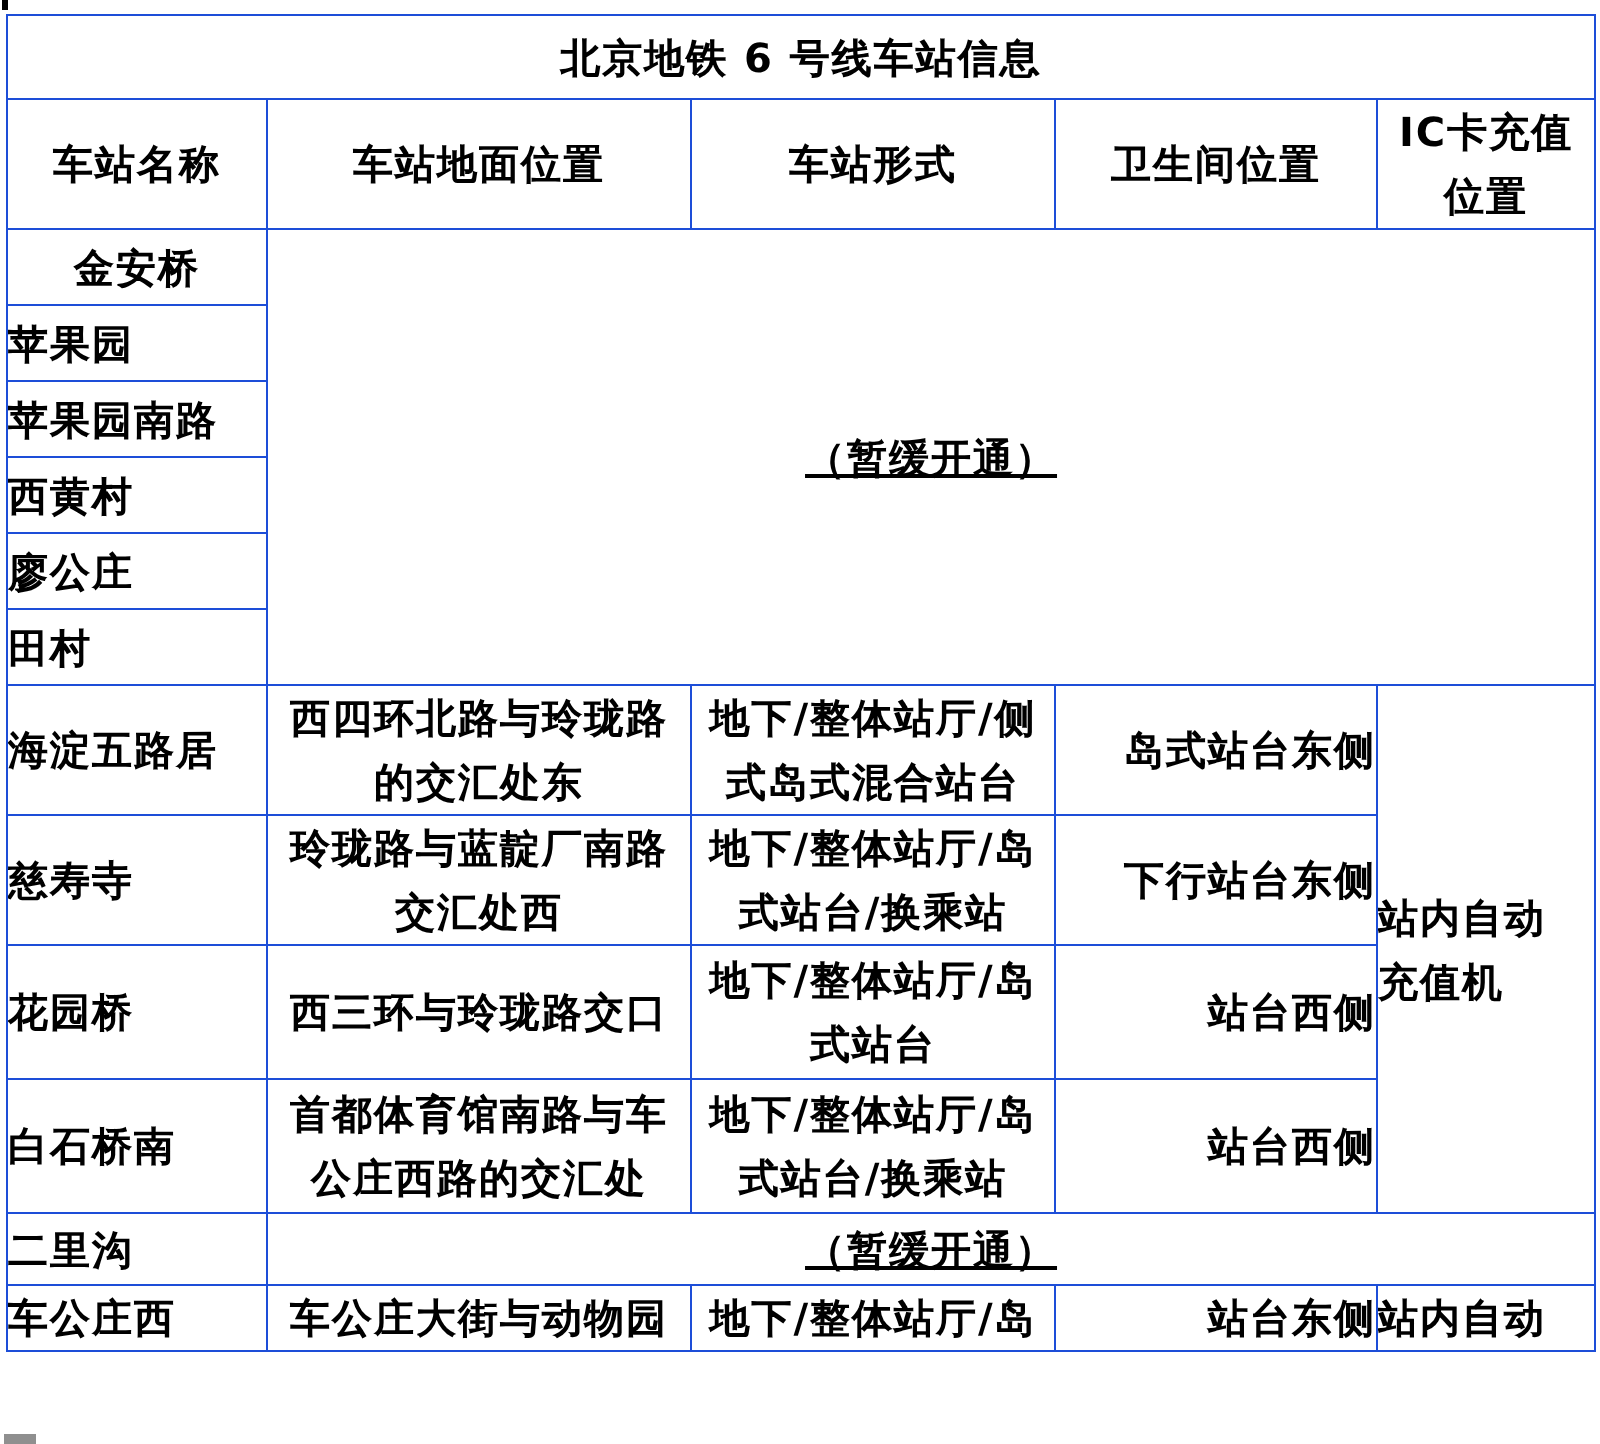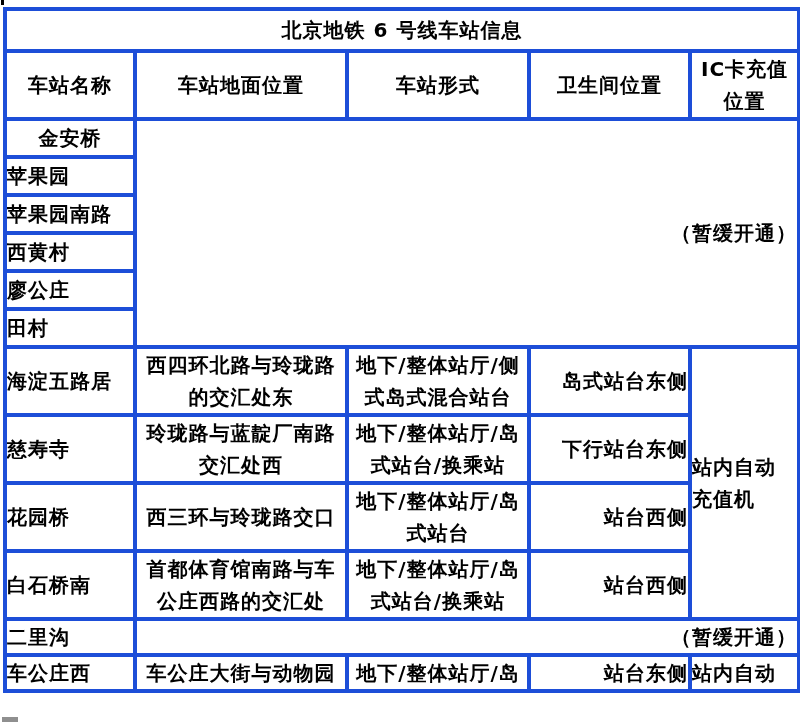--- a/index.html
+++ b/index.html
@@ -28,21 +28,21 @@
     background: #8f8f8f;
   }
   table.station-table {
     position: absolute;
     left: 3px; top: 7px;
     width: 794px;
     border-collapse: collapse;
     table-layout: fixed;
   }
   .station-table td {
-    border: 4px solid #1d4ed8;
+    border: 1px solid #1d4ed8;
     padding: 0;
     font-size: 20px;
     font-weight: bold;
     letter-spacing: 1px;
     line-height: 32px;
     vertical-align: middle;
     white-space: pre-line;
     overflow: hidden;
   }
   .title-cell {
@@ -67,22 +67,23 @@
     margin-left: 48px;
   }
   .toilet-cell {
     text-align: right;
     padding-left: 12px;
   }
   .ic-cell {
     text-align: left;
   }
   .suspended-cell {
-    text-align: right;
+    text-align: center;
     padding-left: 22px;
+    text-decoration: underline;
   }
   .nowrap td, td.nowrap {
     white-space: nowrap;
   }
 </style>
 </head>
 <body>
 
 <div class="artifact-topleft"></div>
 

